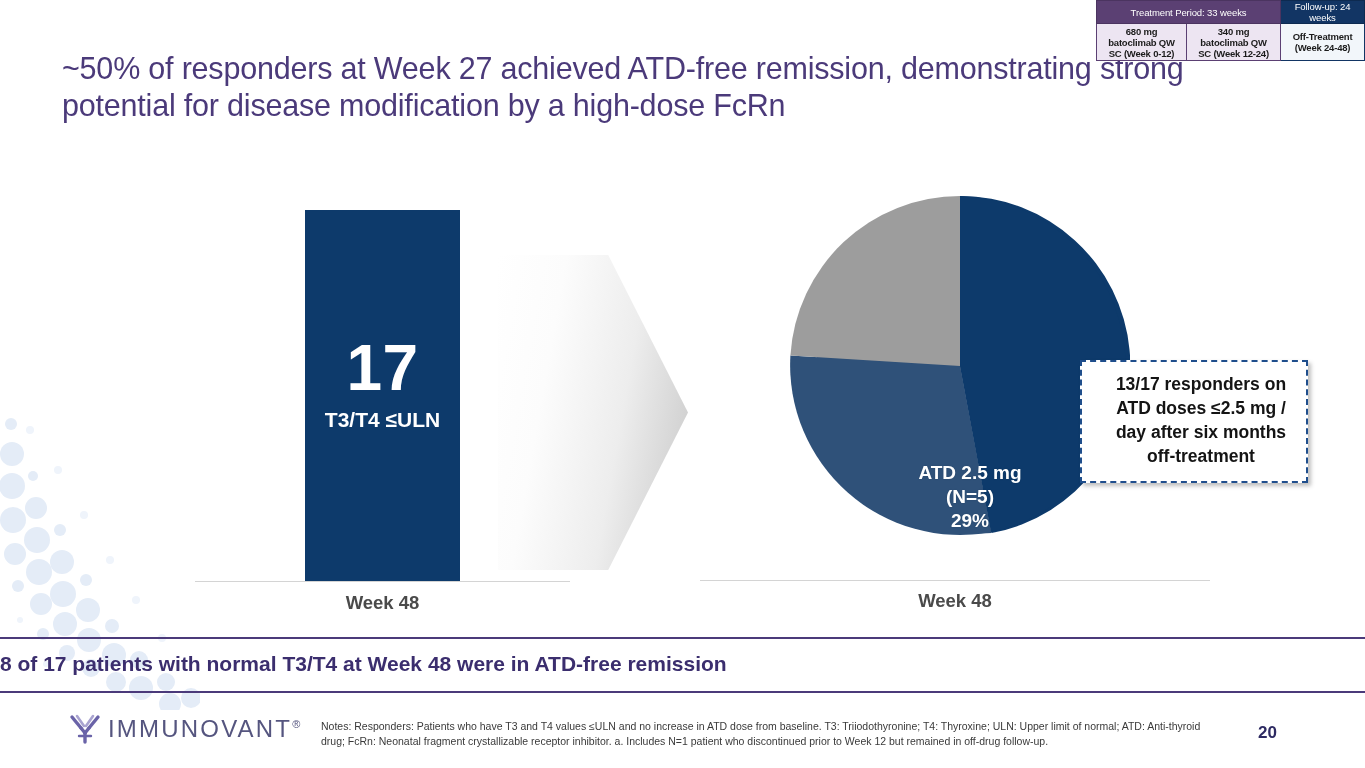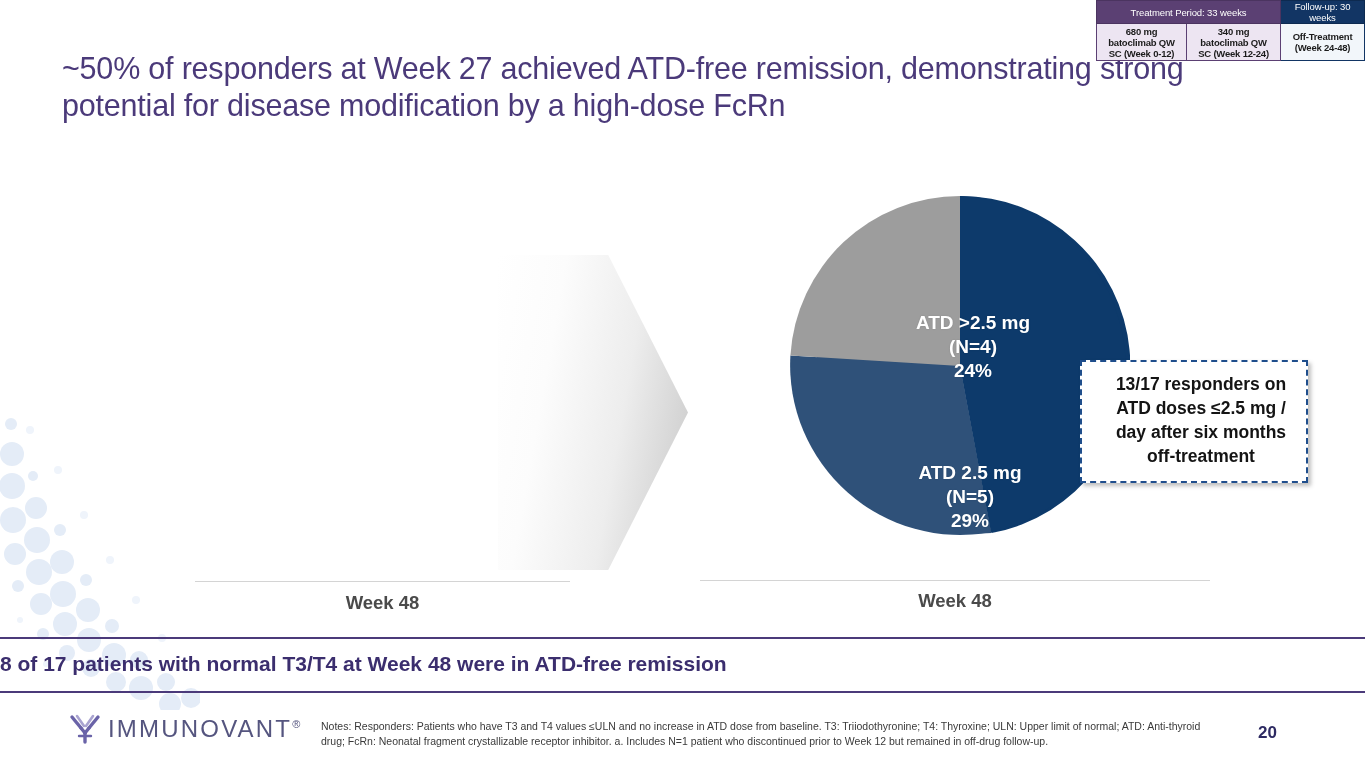--- a/index.html
+++ b/index.html
@@ -333,35 +333,39 @@
       <circle cx="162" cy="228" r="4"></circle>
     <circle cx="20" cy="210" r="3"></circle>
       <circle cx="46" cy="254" r="3"></circle>
   </g>
 </svg>
 
 <table id="schedule-table">
   <tbody>
       <tr>
     <td class="sched-head-tx" colspan="2">Treatment Period: 33 weeks</td>
-    <td class="sched-head-fu">Follow-up: 30 weeks</td>
+    <td class="sched-head-fu">Follow-up: 24 weeks</td>
   </tr>
   <tr>
     <td class="sched-cell-tx" style="width:88px">680 mg<br>batoclimab QW<br>SC (Week 0-12)</td>
     <td class="sched-cell-tx" style="width:92px">340 mg<br>batoclimab QW<br>SC (Week 12-24)</td>
     <td class="sched-cell-fu" style="width:82px">Off-Treatment<br>(Week 24-48)</td>
   </tr>
 </tbody>
   </table>
 
 <div id="slide-title">~50% of responders at Week 27 achieved ATD-free remission, demonstrating strong potential for disease modification by a high-dose FcRn</div>
 
 <div id="body-area">
 
   <div id="bar-panel">
+    <div id="bar-rect">
+      <div id="bar-value">17</div>
+      <div id="bar-sublabel">T3/T4 ≤ULN</div>
+    </div>
     <div id="bar-axis"></div>
     <div id="bar-axis-label">Week 48</div>
   </div>
 
   <div id="arrow-shape"></div>
 
   <div id="pie-panel">
     <div id="pie-wrap">
       <svg id="pie-svg" viewBox="0 0 340 340">
 
@@ -371,21 +375,20 @@
         <path d="M170 170 L201.6 337.1 A170 170 0 0 1 159.4 0.4 Z" fill="none"></path>
 
         <g>
           <path d="M170 170 L170 0 A170 170 0 0 1 201.0 336.2 Z" fill="#0D3A6B"></path>
           <path d="M170 170 L201.0 336.2 A170 170 0 0 1 0.4 159.4 Z" fill="#2F5179"></path>
           <path d="M170 170 L0.4 159.4 A170 170 0 0 1 170 0 Z" fill="#9D9D9D"></path>
         </g>
       </svg>
       <div class="pie-label" id="pie-label-free">ATD-Free<br>(N=8)<span class="sup-a">a</span><br>47%</div>
       <div class="pie-label" id="pie-label-25">ATD 2.5 mg<br>(N=5)<br>29%</div>
-      <div class="pie-label" id="pie-label-gt25">ATD &gt;2.5 mg<br>(N=4)<br>24%</div>
     </div>
     <div id="pie-axis"></div>
     <div id="pie-axis-label">Week 48</div>
   </div>
 
   <div id="callout-box">13/17 responders on ATD doses ≤2.5 mg / day after six months off-treatment</div>
 </div>
 
 <div id="banner-rule-top"></div>
 <div id="banner-text">8 of 17 patients with normal T3/T4 at Week 48 were in ATD-free remission</div>

